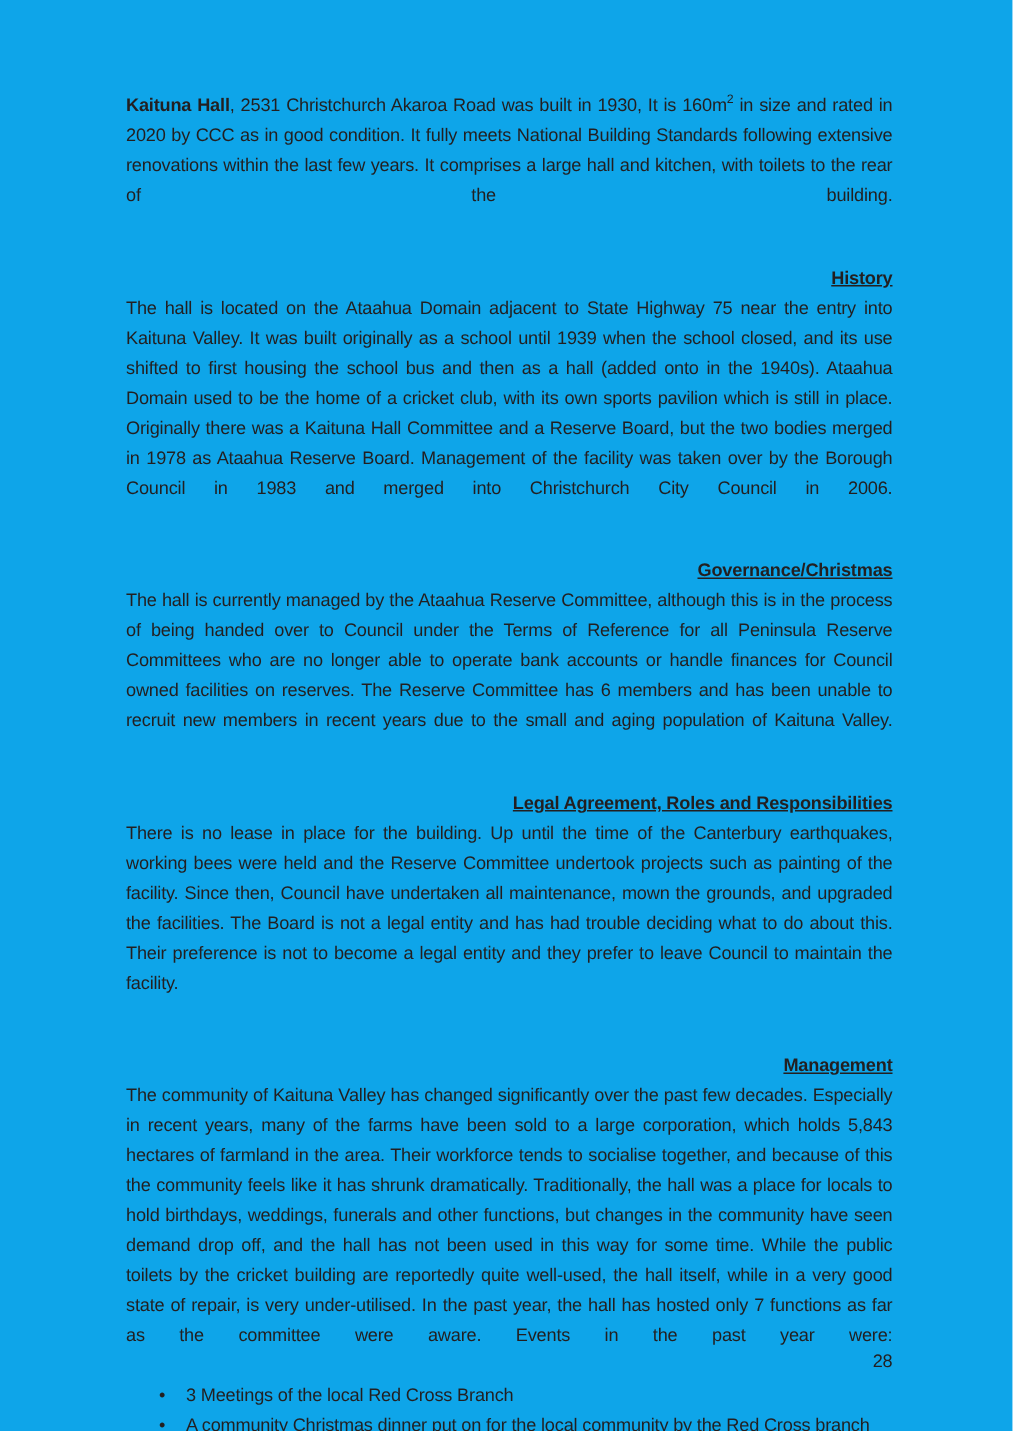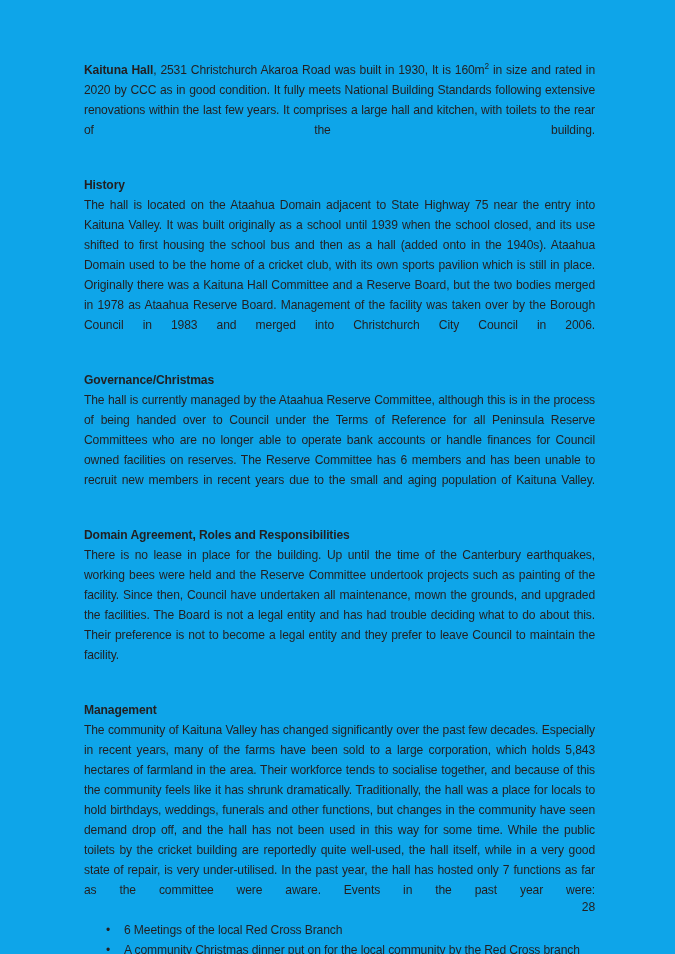--- a/index.html
+++ b/index.html
@@ -46,22 +46,23 @@
     content: "";
     display: inline-block;
     width: 100%;
   }
 
   h2.section-heading {
     margin: 0;
     font-size: 12.1px;
     line-height: 20px;
     font-weight: bold;
-    text-align: left;
+    text-align: right;
     letter-spacing: -0.01em;
+    text-decoration: underline;
   }
 
   .gap-section {
     height: 15px;
   }
 
   .lead-name {
     font-weight: bold;
   }
 
@@ -120,30 +121,30 @@
     <h2 class="section-heading">History</h2>
     <p class="body-text">The hall is located on the Ataahua Domain adjacent to State Highway 75 near the entry into Kaituna Valley. It was built originally as a school until 1939 when the school closed, and its use shifted to first housing the school bus and then as a hall (added onto in the 1940s). Ataahua Domain used to be the home of a cricket club, with its own sports pavilion which is still in place. Originally there was a Kaituna Hall Committee and a Reserve Board, but the two bodies merged in 1978 as Ataahua Reserve Board. Management of the facility was taken over by the Borough Council in 1983 and merged into Christchurch City Council in 2006.</p>
 
     <div class="gap-section"></div>
 
     <h2 class="section-heading">Governance/Christmas</h2>
     <p class="body-text">The hall is currently managed by the Ataahua Reserve Committee, although this is in the process of being handed over to Council under the Terms of Reference for all Peninsula Reserve Committees who are no longer able to operate bank accounts or handle finances for Council owned facilities on reserves. The Reserve Committee has 6 members and has been unable to recruit new members in recent years due to the small and aging population of Kaituna Valley.</p>
 
     <div class="gap-section"></div>
 
-    <h2 class="section-heading">Domain Agreement, Roles and Responsibilities</h2>
+    <h2 class="section-heading">Legal Agreement, Roles and Responsibilities</h2>
     <p class="body-text">There is no lease in place for the building. Up until the time of the Canterbury earthquakes, working bees were held and the Reserve Committee undertook projects such as painting of the facility. Since then, Council have undertaken all maintenance, mown the grounds, and upgraded the facilities. The Board is not a legal entity and has had trouble deciding what to do about this.  Their preference is not to become a legal entity and they prefer to leave Council to maintain the facility.</p>
 
     <div class="gap-section"></div>
 
     <h2 class="section-heading">Management</h2>
     <p class="body-text">The community of Kaituna Valley has changed significantly over the past few decades. Especially in recent years, many of the farms have been sold to a large corporation, which holds 5,843 hectares of farmland in the area. Their workforce tends to socialise together, and because of this the community feels like it has shrunk dramatically. Traditionally, the hall was a place for locals to hold birthdays, weddings, funerals and other functions, but changes in the community have seen demand drop off, and the hall has not been used in this way for some time. While the public toilets by the cricket building are reportedly quite well-used, the hall itself, while in a very good state of repair, is very under-utilised. In the past year, the hall has hosted only 7 functions as far as the committee were aware. Events in the past year were:</p>
 
     <ul class="event-list">
-      <li><span class="bullet-marker">•</span><span>6 Meetings of the local Red Cross Branch</span></li>
+      <li><span class="bullet-marker">•</span><span>3 Meetings of the local Red Cross Branch</span></li>
       <li><span class="bullet-marker">•</span><span>A community Christmas dinner put on for the local community by the Red Cross branch which attracted 86 attendees</span></li>
 
     </ul>
 
   </div>
 
   <div class="page-number">28</div>
 
 </div>
 

